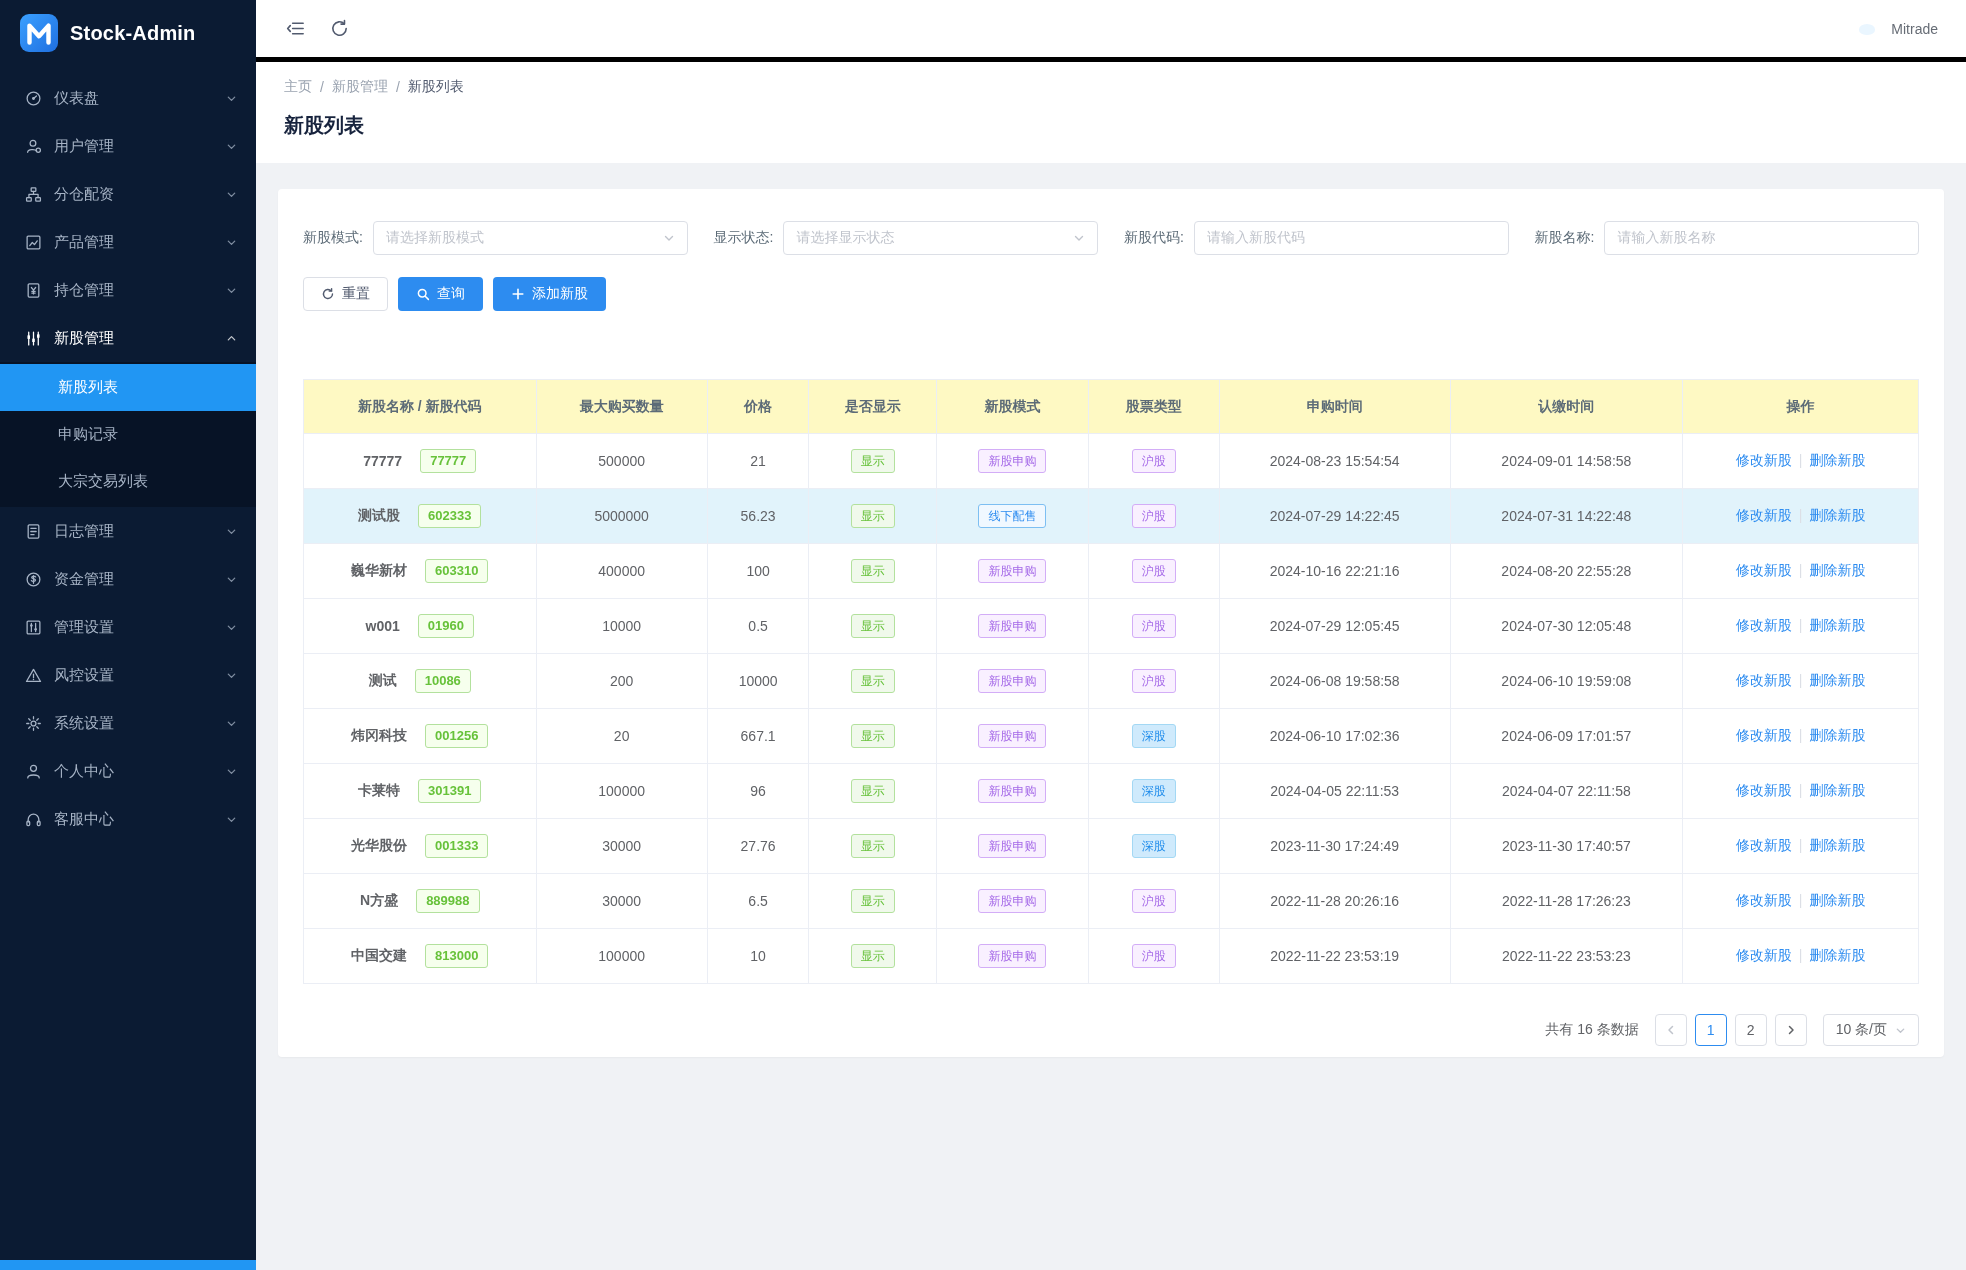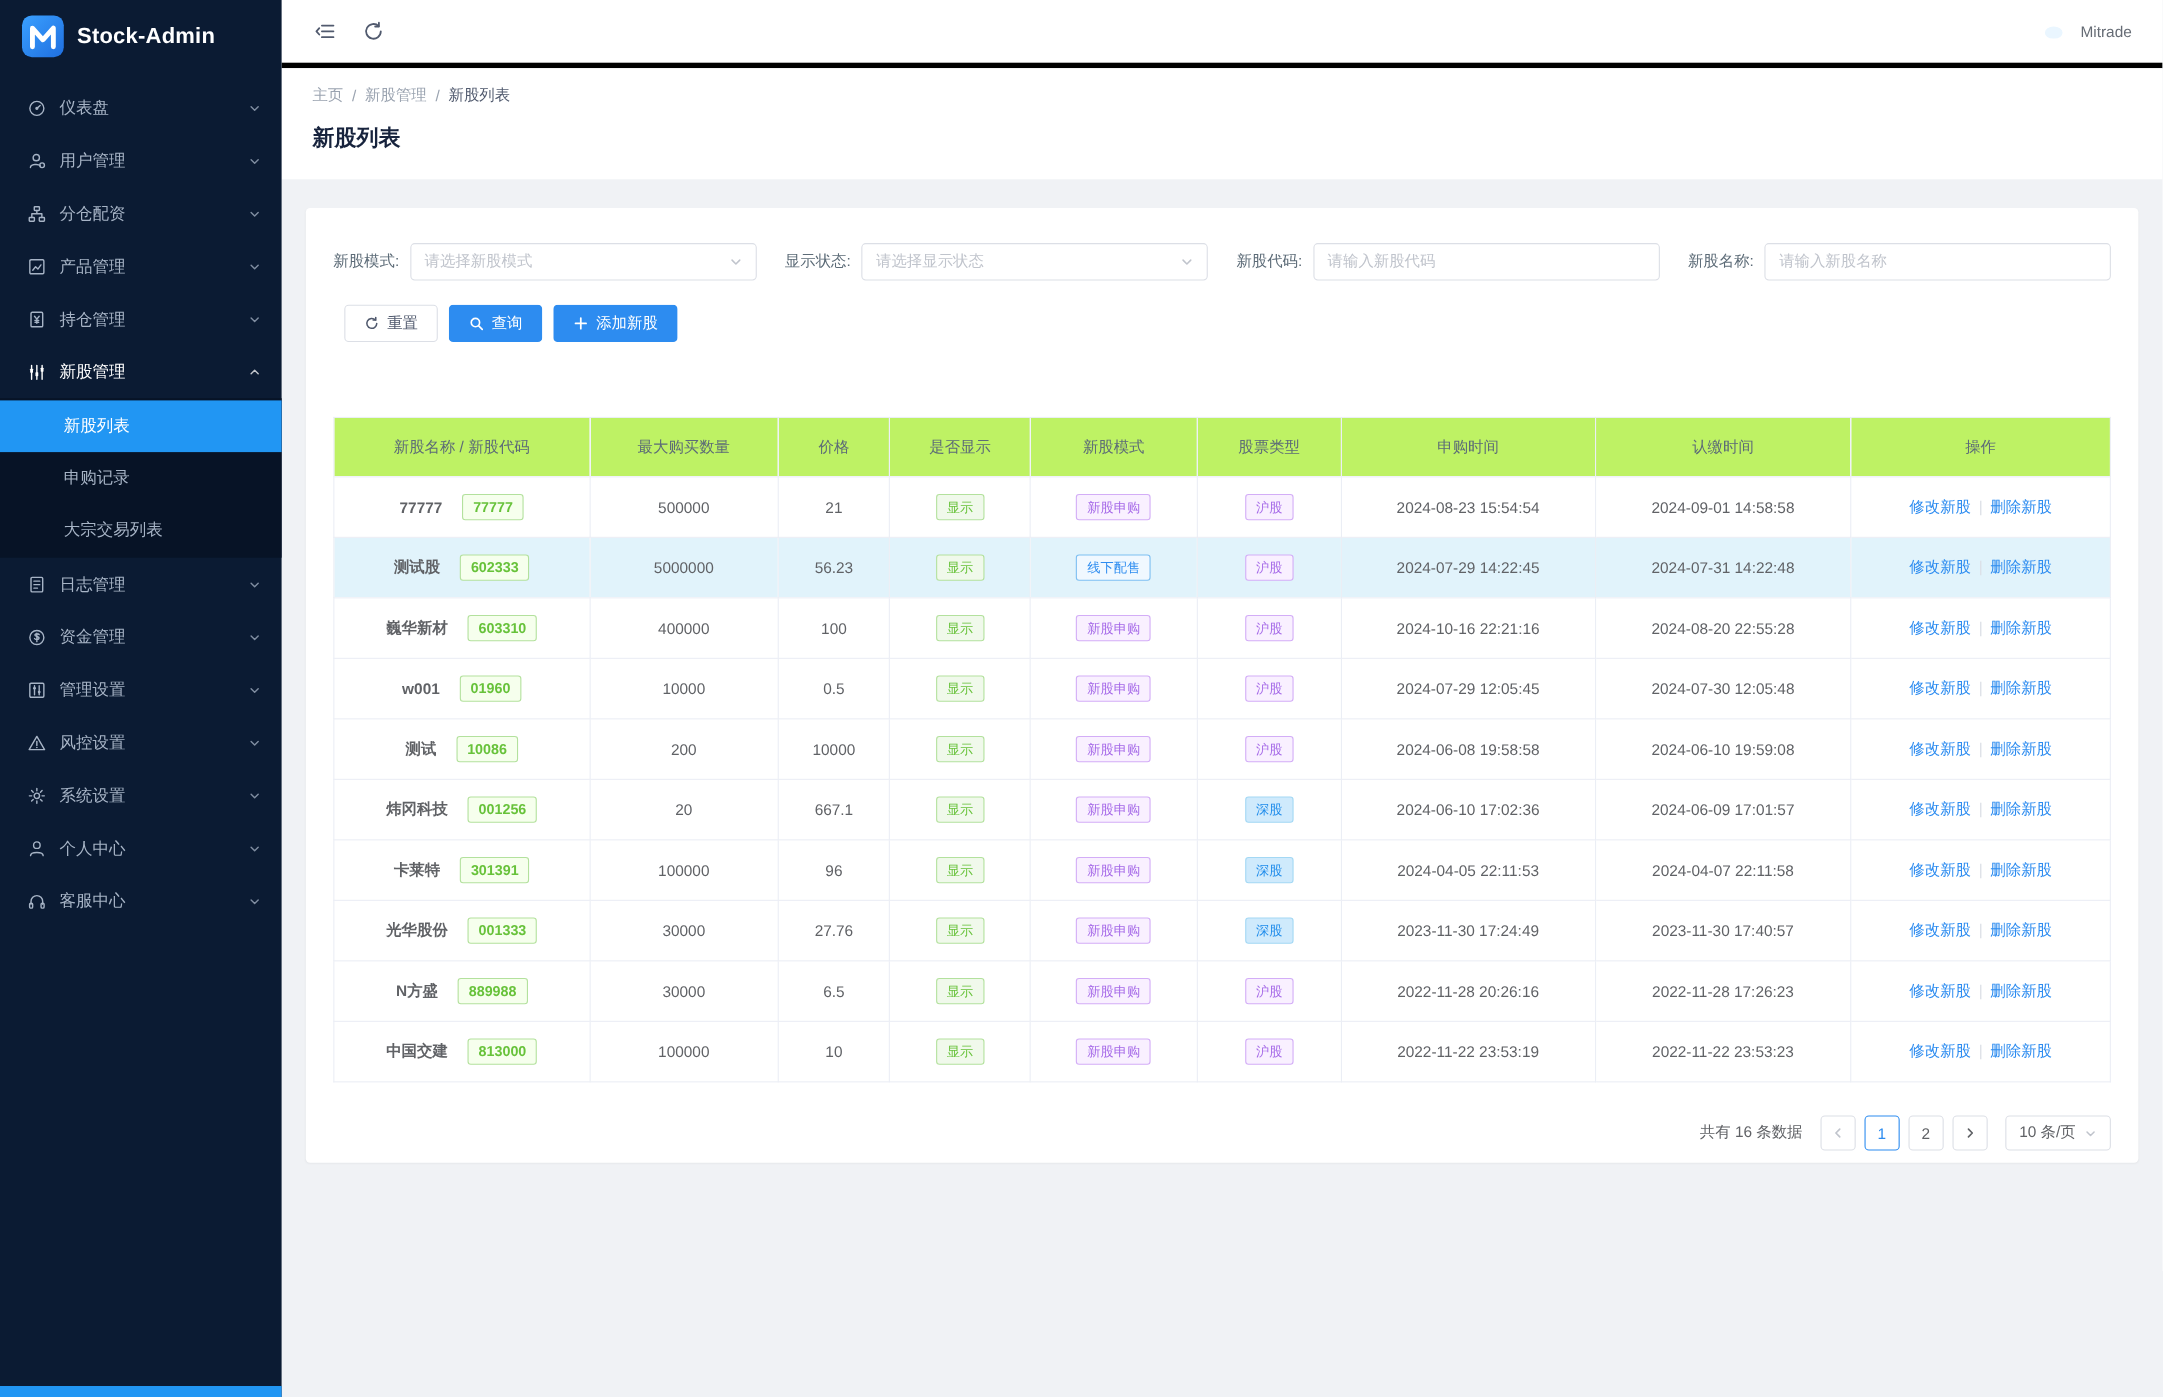--- a/index.html
+++ b/index.html
@@ -46,31 +46,31 @@
   
   .filters { display:flex; gap:26px; }
   .filter-group { flex:1; display:flex; align-items:center; gap:10px; }
   .filter-label { font-size:14px; color:#5c6b77; white-space:nowrap; }
   .control { flex:1; height:34px; border:1px solid #dcdfe6; border-radius:4px; background:#fff; display:flex; align-items:center; justify-content:space-between; padding:0 12px; font-size:14px; color:#c0c4cc; cursor:text; }
   .control.select { cursor:pointer; }
   .control .sel-arrow { width:12px; height:12px; color:#c0c4cc; display:flex; }
   .control .sel-arrow svg { width:12px; height:12px; }
 
   
-  .actions { margin-top:22px; display:flex; gap:10px;margin-left:10px; }
+  .actions { margin-top:22px; display:flex; gap:10px; }
   .btn { height:34px; padding:0 17px; border-radius:4px; font-size:14px; display:inline-flex; align-items:center; gap:7px; cursor:pointer; border:1px solid transparent; font-family:inherit; }
   .btn svg { width:14px; height:14px; }
   .btn-default { background:#ffffff; border-color:#dcdfe6; color:#515a6e; }
   .btn-primary { background:#2d8cf0; color:#ffffff; }
 
   
   .table-wrap { margin-top:68px; }
   table { width:100%; border-collapse:collapse; table-layout:fixed; }
   th, td { border:1px solid #ebeef5; text-align:center; font-size:14px; color:#606266; height:55px; padding:4px 8px; overflow:hidden; }
-  th { font-weight:normal; color:#5c6b77; height:54px; background:#bef264; }
+  th { font-weight:bold; color:#5c6b77; height:54px; background:#fef9c3; }
   tr.highlighted td { background:#e1f3fb; }
   .name-cell { display:flex; align-items:center; justify-content:center; gap:18px;font-weight:bold; }
 
   .tag { display:inline-block; padding:3px 9px; font-size:12px; line-height:16px; border-radius:3px; border:1px solid; white-space:nowrap; }
   .tag-code { color:#67c23a; background:#f6ffed; border-color:#b3e19d; font-size:13px; }
   .tag-green { color:#67c23a; background:#f0f9eb; border-color:#b3e19d; }
   .tag-purple { color:#a569e8; background:#f9f0ff; border-color:#d3adf7; }
   .tag-blue { color:#2d8cf0; background:#f0f8ff; border-color:#7dbff2; }
   .tag-blue-filled { color:#1f8ceb; background:#cfeafc; border-color:#a3d8f4; }
 

